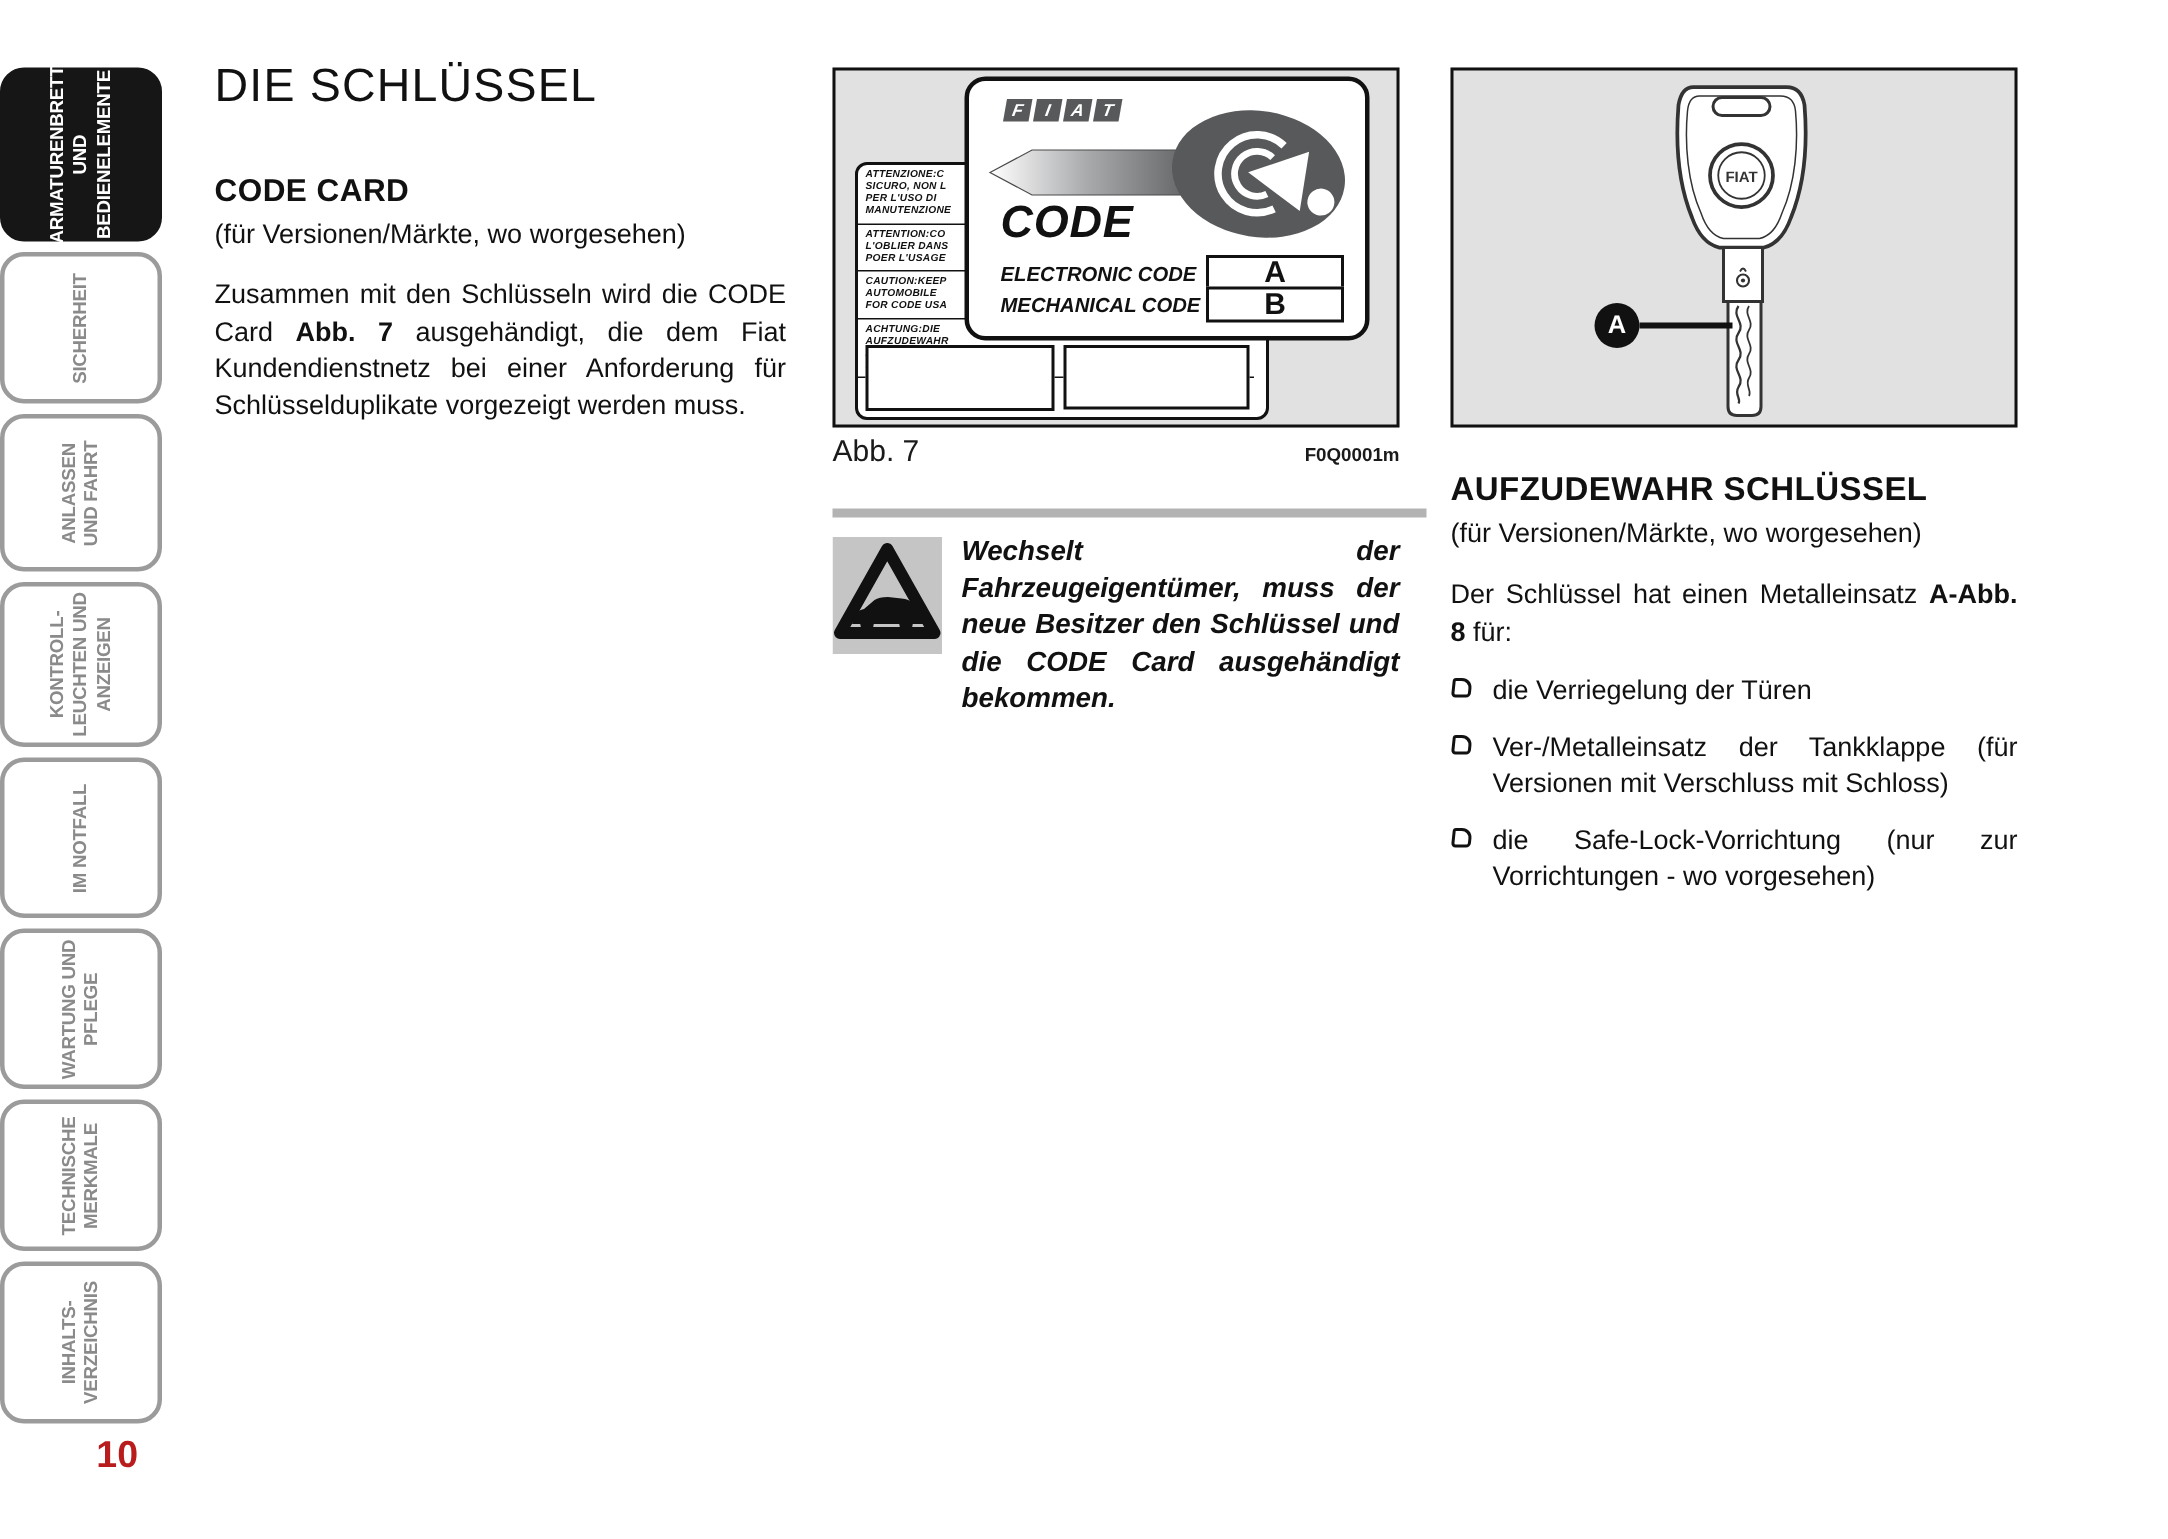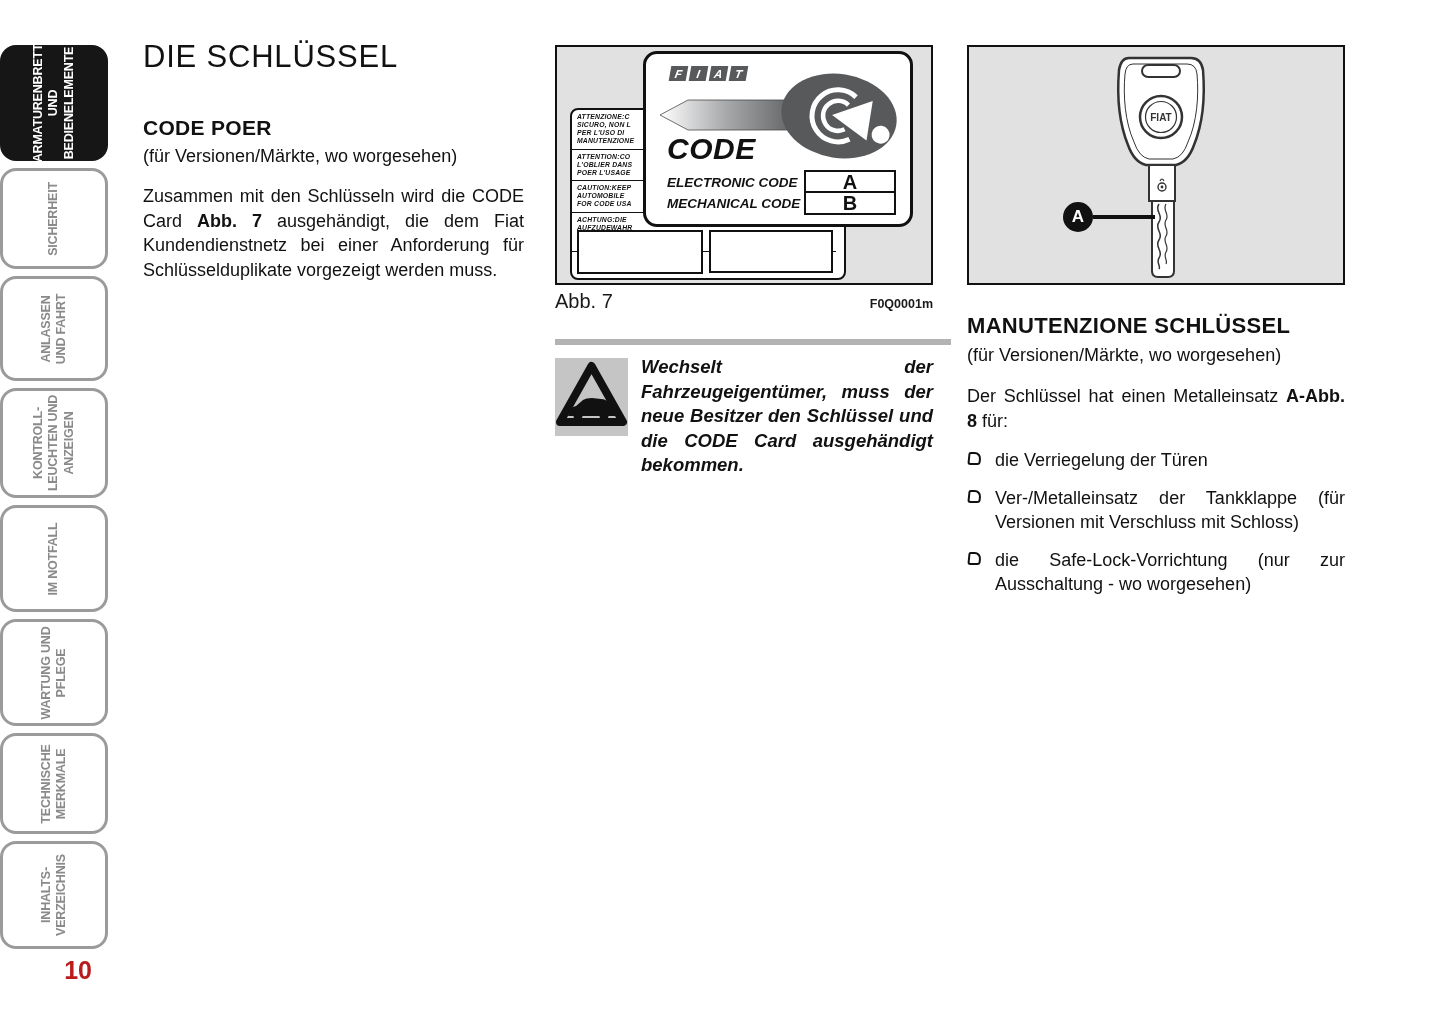--- a/index.html
+++ b/index.html
@@ -159,21 +159,21 @@
     </div>
     <div class="tab t7">
       <span class="tab-label">INHALTS-
 VERZEICHNIS</span>
     </div>
     <div class="page-number">10</div>
   </aside>
 
   <section class="col-left">
     <h1>DIE SCHLÜSSEL</h1>
-    <h2>CODE POER</h2>
+    <h2>CODE CARD</h2>
     <div class="subtitle">(für Versionen/Märkte, wo worgesehen)</div>
     <p class="body-text"><span>Zusammen mit den Schlüsseln wird die CODE Card </span><b>Abb. 7</b><span> ausgehändigt, die dem Fiat Kundendienstnetz bei einer Anforderung für Schlüsselduplikate vorgezeigt werden muss.</span></p>
   </section>
 
   <section class="col-mid">
     <figure class="fig fig7">
       <div class="back-card">
         <div class="bc-block">ATTENZIONE:C
 SICURO, NON L
 PER L'USO DI
@@ -265,24 +265,24 @@
         <path d="M191,134 q2,-4 4,0" fill="none" stroke="#333" stroke-width="1.2"></path>
 
         <path d="M183,154 L183,224 Q183,230 189,230 L199,230 Q205,230 205,224 L205,154 Z" fill="#fff" stroke="#333" stroke-width="2"></path>
         <path d="M190,157 c-5,7 5,11 0,18 c-5,7 5,11 0,18 c-5,7 5,11 0,18 c-3,5 2,8 0,11" fill="none" stroke="#333" stroke-width="1.5"></path>
         <path d="M197,157 c-4,6 4,10 0,16 c-4,6 4,10 0,16 c-4,6 4,10 0,16 c-3,5 2,8 0,12" fill="none" stroke="#333" stroke-width="1.2"></path>
       </svg>
       <div class="callout-line"></div>
       <div class="callout">A</div>
     </figure>
 
-    <h2 class="mech-heading">MANUTENZIONE SCHLÜSSEL</h2>
+    <h2 class="mech-heading">AUFZUDEWAHR SCHLÜSSEL</h2>
     <div class="subtitle">(für Versionen/Märkte, wo worgesehen)</div>
     <p class="body-text mech-p"><span>Der Schlüssel hat einen Metalleinsatz </span><b>A-Abb. 8</b><span> für:</span></p>
 
     <ul class="bullets">
       <li><span class="sq"></span><span>die Verriegelung der Türen</span></li>
       <li><span class="sq"></span><span>Ver-/Metalleinsatz der Tankklappe (für Versionen mit Verschluss mit Schloss)</span></li>
-      <li><span class="sq"></span><span>die Safe-Lock-Vorrichtung (nur zur Ausschaltung - wo worgesehen)</span></li>
+      <li><span class="sq"></span><span>die Safe-Lock-Vorrichtung (nur zur Vorrichtungen - wo vorgesehen)</span></li>
     </ul>
   </section>
 
 </div>
 
 </body></html>

